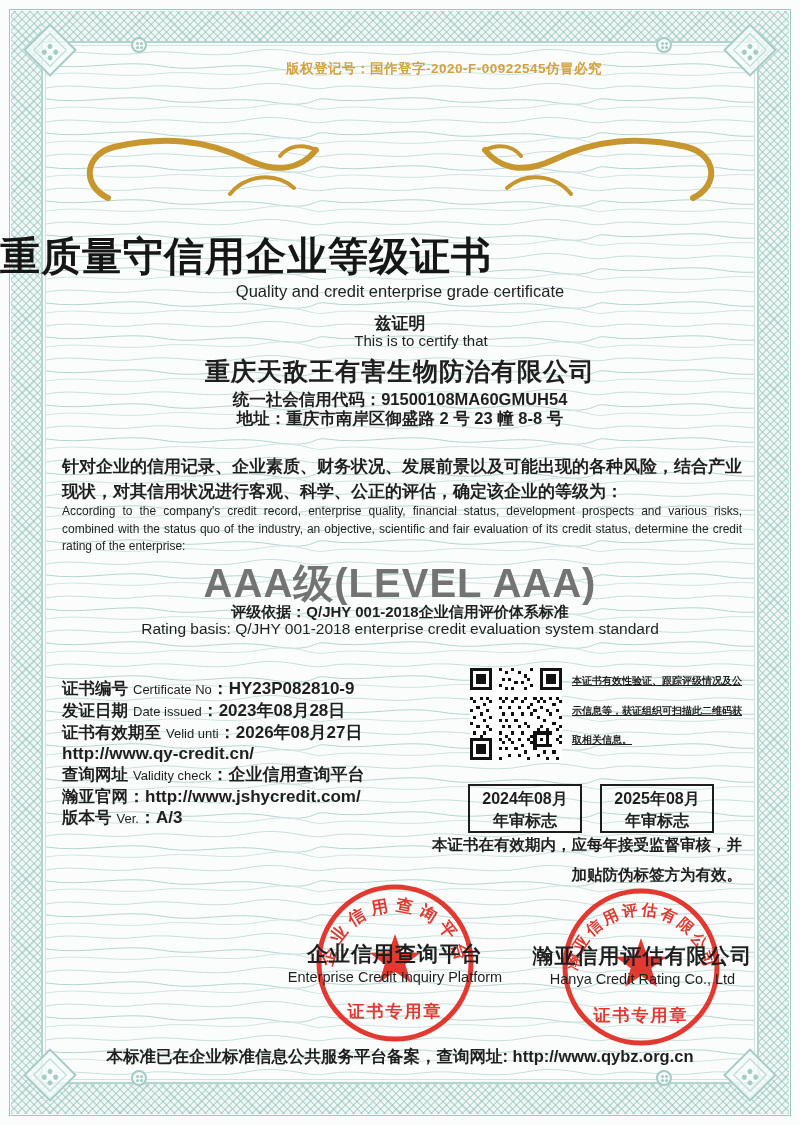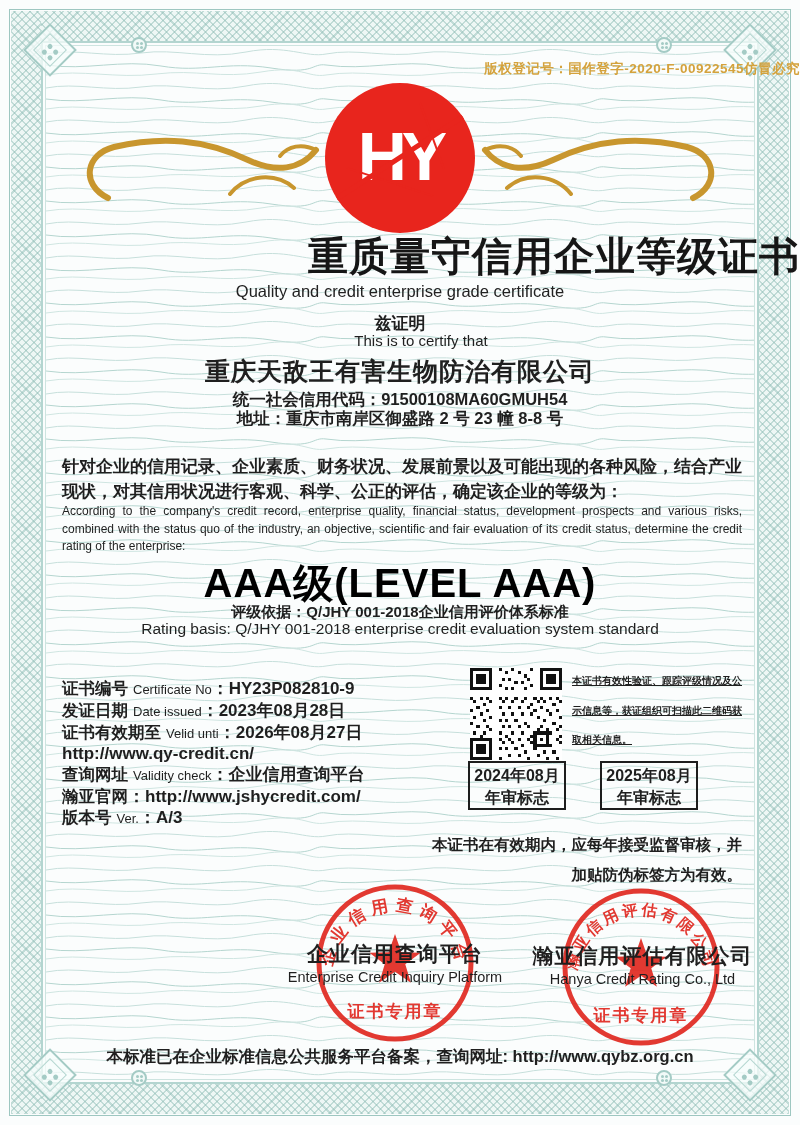--- a/index.html
+++ b/index.html
@@ -33,70 +33,70 @@
   .c-tl{ left:31px; top:31px; } .c-tr{ right:31px; top:31px; }
   .c-bl{ left:31px; bottom:31px; } .c-br{ right:31px; bottom:31px; }
   .medallion{ position:absolute; width:16px; height:16px; border-radius:50%;
     border:2px solid #a4cbc5; background:#f2faf8; }
   .medallion::after{ content:''; position:absolute; left:3px; top:3px; width:3px; height:3px;
     border-radius:50%; background:#a4cbc5;
     box-shadow:4px 0 0 #a4cbc5, 0 4px 0 #a4cbc5, 4px 4px 0 #a4cbc5; }
   .m-t1{ left:131px; top:37px; } .m-t2{ left:656px; top:37px; }
   .m-b1{ left:131px; top:1070px; } .m-b2{ left:656px; top:1070px; }
   
-  .reg-line{ position:absolute; top:60px; left:0; width:100%; text-align:right;
+  .reg-line{ position:absolute; top:60px; left:0; width:100%; text-align:center;
     padding-left:88px; font-size:13.5px; font-weight:600; color:#d4a23c; letter-spacing:.5px; }
   .logo{ position:absolute; left:325px; top:83px; width:150px; height:150px; border-radius:50%;
     background:#e8251d; display:flex; align-items:center; justify-content:center; overflow:hidden; }
   .logo-text{ color:#ffffff; font-size:68px; font-weight:800; letter-spacing:-5px;
     transform:translateY(-2px); }
   .crack{ position:absolute; background:#e8251d; }
   .crack-1{ width:170px; height:5px; left:-10px; top:72px; transform:rotate(-33deg); }
   .crack-2{ width:90px; height:2px; left:20px; top:98px; transform:rotate(18deg); }
   .crack-3{ width:70px; height:2px; left:72px; top:52px; transform:rotate(70deg); }
   .flourish{ position:absolute; top:112px; }
   .flourish-left{ left:78px; }
   .flourish-right{ left:478px; transform:scaleX(-1); }
-  .title-zh{ position:absolute; top:229px; width:100%; text-align:right;
+  .title-zh{ position:absolute; top:229px; width:100%; text-align:left;
     font-size:40px; font-weight:700; color:#161616; letter-spacing:1px; }
   .title-en{ position:absolute; top:282px; width:100%; text-align:center;
     font-size:16.5px; font-weight:500; color:#222; }
   .certify-zh{ position:absolute; top:312px; width:100%; text-align:center;
     font-size:17px; font-weight:600; }
   .certify-en{ position:absolute; top:332px; width:100%; text-align:center;
     font-size:15px;padding-left:42px; }
   
   .company-name{ position:absolute; top:355px; width:100%; text-align:center;
     font-size:25px; font-weight:700; letter-spacing:1px; }
   .credit-code{ position:absolute; top:389px; width:100%; text-align:center;
     font-size:16.5px; font-weight:600; }
   .address{ position:absolute; top:408px; width:100%; text-align:center;
     font-size:16.5px; font-weight:600; }
   
   .para-zh{ position:absolute; left:62px; right:58px; top:455px; font-size:17px;
     font-weight:600; line-height:24.5px; text-align:justify; }
   .para-en{ position:absolute; left:62px; right:58px; top:503px; font-size:12px;
     line-height:17.5px; text-align:justify; }
   .rating{ position:absolute; top:556px; width:100%; text-align:center;
-    font-size:40px; font-weight:800; color:#000000; letter-spacing:1px; }
+    font-size:40px; font-weight:800; color:#737373; letter-spacing:1px; }
   .basis-zh{ position:absolute; top:603px; width:100%; text-align:center;
     font-size:15px; font-weight:600; }
   .basis-en{ position:absolute; top:620px; width:100%; text-align:center; font-size:15.5px; }
   
   .info-block{ position:absolute; left:62px; top:678px; width:400px; }
   .info-line{ line-height:20px; white-space:nowrap; }
   .info-line .zh{ font-size:16.5px; font-weight:600; }
   .info-line .en{ font-size:13px; font-weight:400; margin-left:5px; }
   .info-line .val{ font-size:17px; font-weight:600; }
   .info-line .zh:empty,.info-line .en:empty{ display:none; }
   
   .qr{ position:absolute; left:470px; top:668px; width:92px; height:92px; background:#fff; }
   .qr-note{ position:absolute; left:572px; top:666px; width:170px; font-size:10px;
     font-weight:600; line-height:29.5px; text-align:justify;text-decoration:underline; }
-  .year-box{ position:absolute; top:761px; width:98px; height:49px; border:2px solid #1d1d1d;
+  .year-box{ position:absolute; top:784px; width:114px; height:49px; border:2px solid #1d1d1d;
     text-align:center; padding-top:2px; }
   .year-box div{ font-size:16px; font-weight:600; line-height:22px; }
   .yb-1{ left:468px; } .yb-2{ left:600px; }
   .supervision{ position:absolute; left:425px; right:58px; top:830px; text-align:right;
     font-size:15.5px; font-weight:600; line-height:30px; }
   
   .seal{ position:absolute; opacity:.9; }
   .seal-left{ left:310px; top:878px; }
   .seal-right{ left:556px; top:882px; }
   .seal-caption{ position:absolute; text-align:center; z-index:5; }
@@ -146,26 +146,20 @@
     <path d="M30 86 C 2 72 8 42 36 35 C 84 24 126 27 170 48 C 198 61 222 58 238 38" fill="none" stroke="#c8962e" stroke-width="6" stroke-linecap="round"></path>
     <path d="M238 38 C 224 31 210 34 202 44" fill="none" stroke="#c8962e" stroke-width="4" stroke-linecap="round"></path>
     <path d="M152 82 C 168 62 198 60 216 76" fill="none" stroke="#c8962e" stroke-width="4" stroke-linecap="round"></path>
   </svg>
   <svg class="flourish flourish-right" width="245" height="100" viewBox="0 0 245 100">
     <path d="M30 86 C 2 72 8 42 36 35 C 84 24 126 27 170 48 C 198 61 222 58 238 38" fill="none" stroke="#c8962e" stroke-width="6" stroke-linecap="round"></path>
     <path d="M238 38 C 224 31 210 34 202 44" fill="none" stroke="#c8962e" stroke-width="4" stroke-linecap="round"></path>
     <path d="M152 82 C 168 62 198 60 216 76" fill="none" stroke="#c8962e" stroke-width="4" stroke-linecap="round"></path>
   </svg>
 
-  <div class="logo">
-    <span class="logo-text">HY</span>
-    <span class="crack crack-1"></span>
-    <span class="crack crack-2"></span>
-    <span class="crack crack-3"></span>
-  </div>
 
   <div class="title-zh">重质量守信用企业等级证书</div>
   <div class="title-en">Quality and credit enterprise grade certificate</div>
   <div class="certify-zh">兹证明</div>
   <div class="certify-en">This is to certify that</div>
 
   <div class="company-name">重庆天敌王有害生物防治有限公司</div>
   <div class="credit-code">统一社会信用代码：91500108MA60GMUH54</div>
   <div class="address">地址：重庆市南岸区御盛路 2 号 23 幢 8-8 号</div>
 

